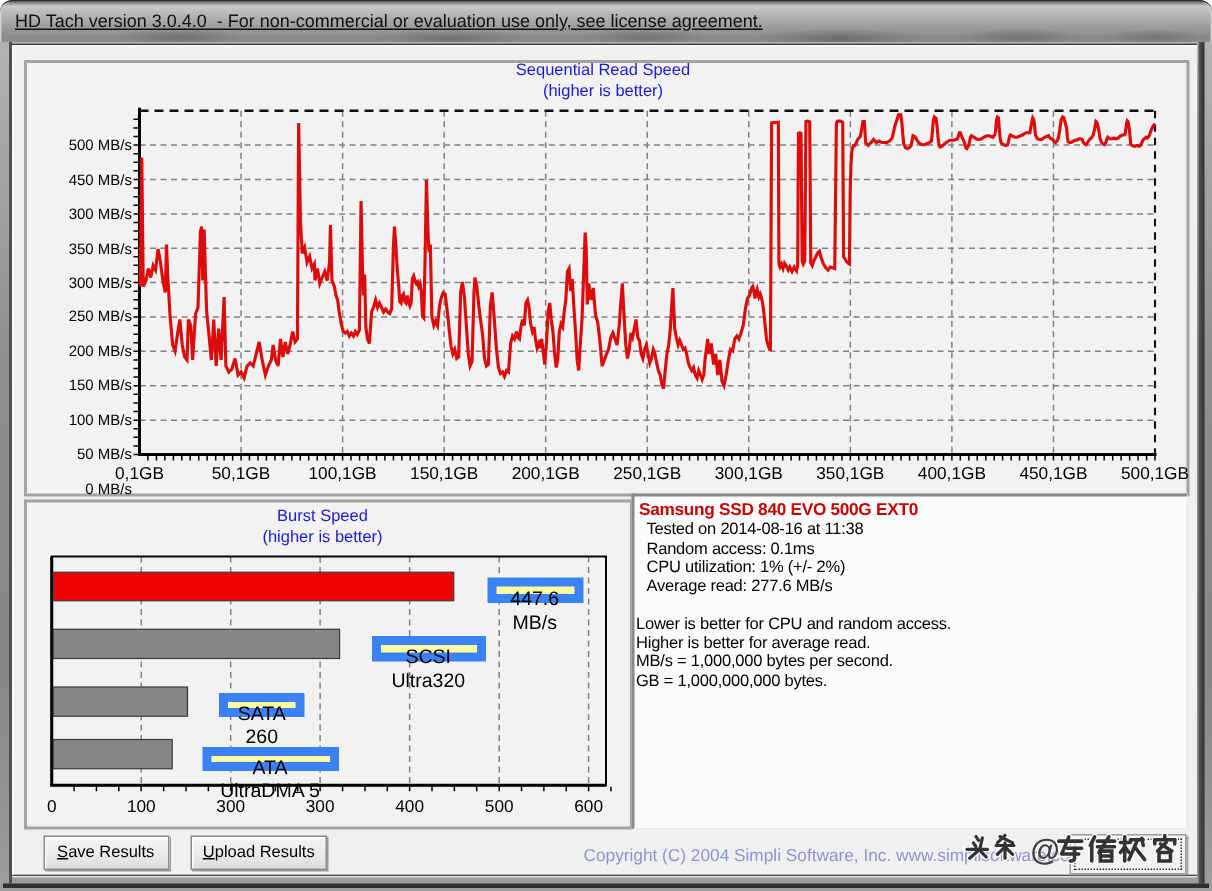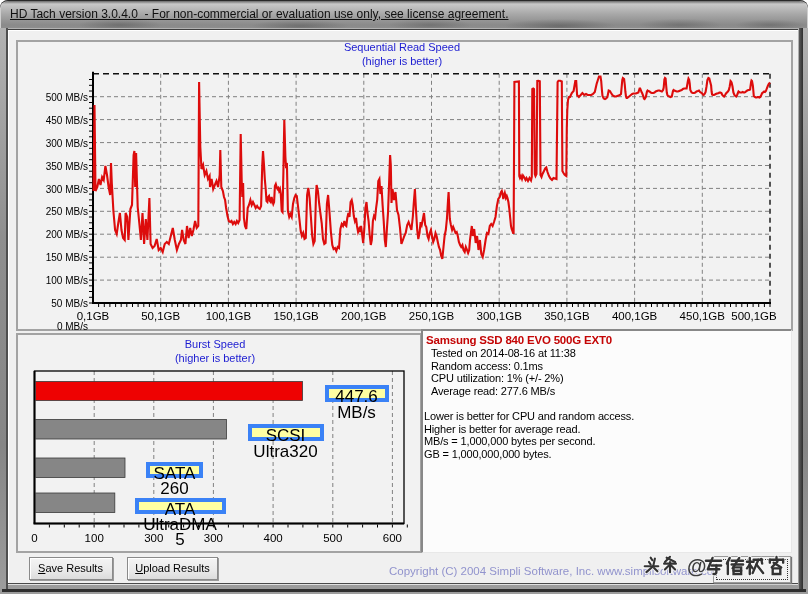--- a/index.html
+++ b/index.html
@@ -25,21 +25,21 @@
 .panel { position:absolute; border:2px solid #a3a3a3; background:#f2f2f2; }
 #chartpanel { left:8px; top:10px; width:777px; height:291px; }
 #burstpanel { left:8px; top:303px; width:406px; height:220px; }
 #infopanel { position:absolute; left:413px; top:299px; width:371px; height:224px; background:#fcfcfc;
   border-top:2px solid #888; border-left:2px solid #888; border-right:1px solid #e8e8e8; border-bottom:1px solid #e8e8e8; }
 #overlay { position:absolute; left:0; top:0; width:808px; height:594px; }
 .bluetitle { position:absolute; width:300px; text-align:center; color:#1b1bd1; font-size:11px; }
 .ylab { position:absolute; right:720px; width:70px; text-align:right; font-size:10px; color:#000;margin-top:24px; }
 .xlab { position:absolute; top:310px; width:70px; text-align:center; font-size:11.5px; color:#000; }
 .bxlab { position:absolute; top:531.5px; width:60px; text-align:center; font-size:11.5px; color:#000; }
-.tag { position:absolute; background:#ffffa2; border:4px solid #3b82f6; font-size:17px; text-align:center; color:#000; }
+.tag { position:absolute; background:#ffffa2; border:6px solid #3b82f6; font-size:13px; text-align:center; color:#000; }
 .btn { position:absolute; top:556.5px; height:23.5px; background:linear-gradient(#f4f4f4,#e9e9e9 60%,#dcdcdc);
   border:1px solid #8a8a8a; box-shadow:inset 1px 1px 0 #fff, 1px 1px 0 #9a9a9a; font-size:11px;
   text-align:center; color:#000; white-space:nowrap; overflow:hidden; }
 .btn span { display:inline-block; margin-top:4px; }
 u { text-decoration:underline; }
 #copyright { position:absolute; left:389px; top:565px; font-size:11.5px; color:#9193cd; }
 #wmbox { position:absolute; left:713px; top:556px; width:78px; height:27px; background:#f2f2f2;
   border:1px solid #9a9a9a; box-shadow:1px 1px 1px #777; }
 #wmbox .dots { position:absolute; left:2px; top:2px; right:2px; bottom:2px; border:1px dotted #333; }
 </style></head><body>
@@ -116,21 +116,21 @@
 <div class="xlab" style="left:58.0px">0,1GB</div>
 <div class="xlab" style="left:125.7px">50,1GB</div>
 <div class="xlab" style="left:193.4px">100,1GB</div>
 <div class="xlab" style="left:261.1px">150,1GB</div>
 <div class="xlab" style="left:328.8px">200,1GB</div>
 <div class="xlab" style="left:396.5px">250,1GB</div>
 <div class="xlab" style="left:464.2px">300,1GB</div>
 <div class="xlab" style="left:531.9px">350,1GB</div>
 <div class="xlab" style="left:599.6px">400,1GB</div>
 <div class="xlab" style="left:667.3px">450,1GB</div>
-<div class="xlab" style="left:719px">500,1GB</div>
+<div class="xlab" style="left:735.0px">500,1GB</div>
 <div class="bxlab" style="left:4.5px">0</div>
 <div class="bxlab" style="left:64.2px">100</div>
 <div class="bxlab" style="left:123.8px">300</div>
 <div class="bxlab" style="left:183.4px">300</div>
 <div class="bxlab" style="left:243.1px">400</div>
 <div class="bxlab" style="left:302.8px">500</div>
 <div class="bxlab" style="left:362.4px">600</div>
 <div class="tag" style="left:324.5px; top:384.5px; width:64px; height:17px; line-height:16px;">447.6 MB/s</div>
 <div class="tag" style="left:247.5px; top:424px; width:76px; height:17px; line-height:16px;">SCSI Ultra320</div>
 <div class="tag" style="left:146px; top:461.5px; width:57px; height:16px; line-height:15px;">SATA 260</div>

